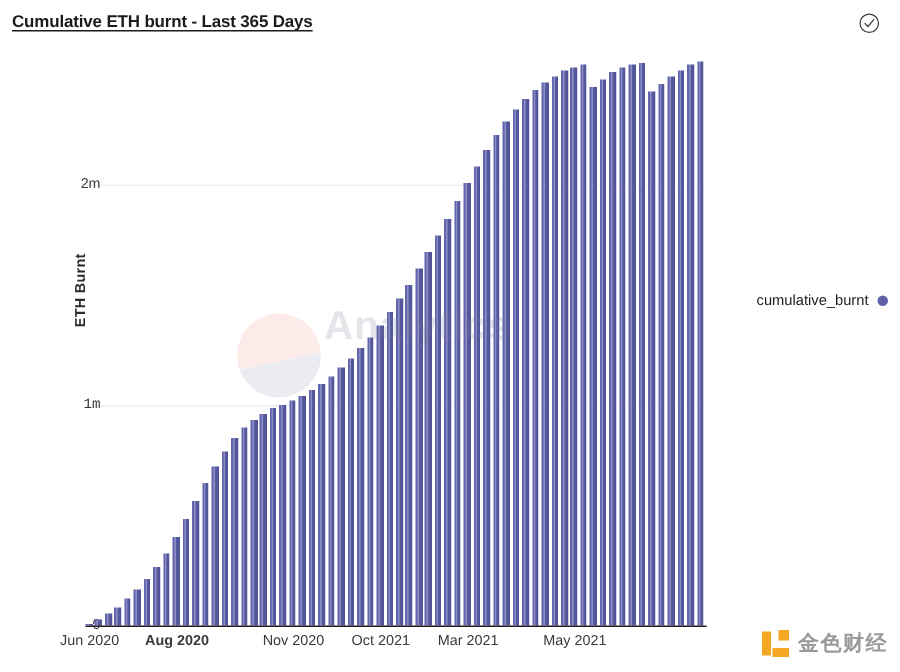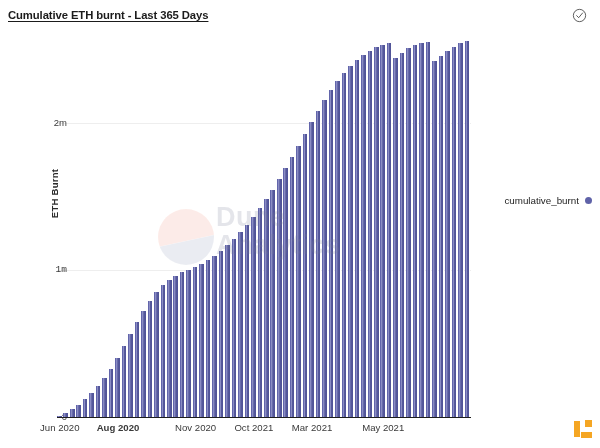--- a/index.html
+++ b/index.html
@@ -304,21 +304,20 @@
       <div class="bar" style="left: 401.062px; width: 5.56313px; height: 373.919px;"></div>
       <div class="bar" style="left: 407.531px; width: 5.56313px; height: 376.123px;"></div>
     </div>
 
   <div id="watermark">
     <div id="wm-logo">
       <div class="top"></div>
       <div class="bot"></div>
     </div>
     <div id="wm-text">
-      <div>Dune</div>
       <div>Analytics</div>
     </div>
   </div>
 
   <div id="axis-line"></div>
   <div id="xticks">
       <div class="xtick" style="left: 59.7816px;">Jun 2020</div>
       <div class="xtick" style="left: 118px; font-weight: bold;">Aug 2020</div>
       <div class="xtick" style="left: 195.625px;">Nov 2020</div>
       <div class="xtick" style="left: 253.844px;">Oct 2021</div>
@@ -331,13 +330,14 @@
   <span id="legend-label">cumulative_burnt</span>
   <span id="legend-swatch"></span>
 </div>
 
 <div id="brand">
   <span id="brand-mark">
     <span class="sq1"></span>
       <span class="sq2"></span>
       <span class="sq3"></span>
   </span>
+  <span id="brand-text">金色财经</span>
 </div>
 
 </body></html>

